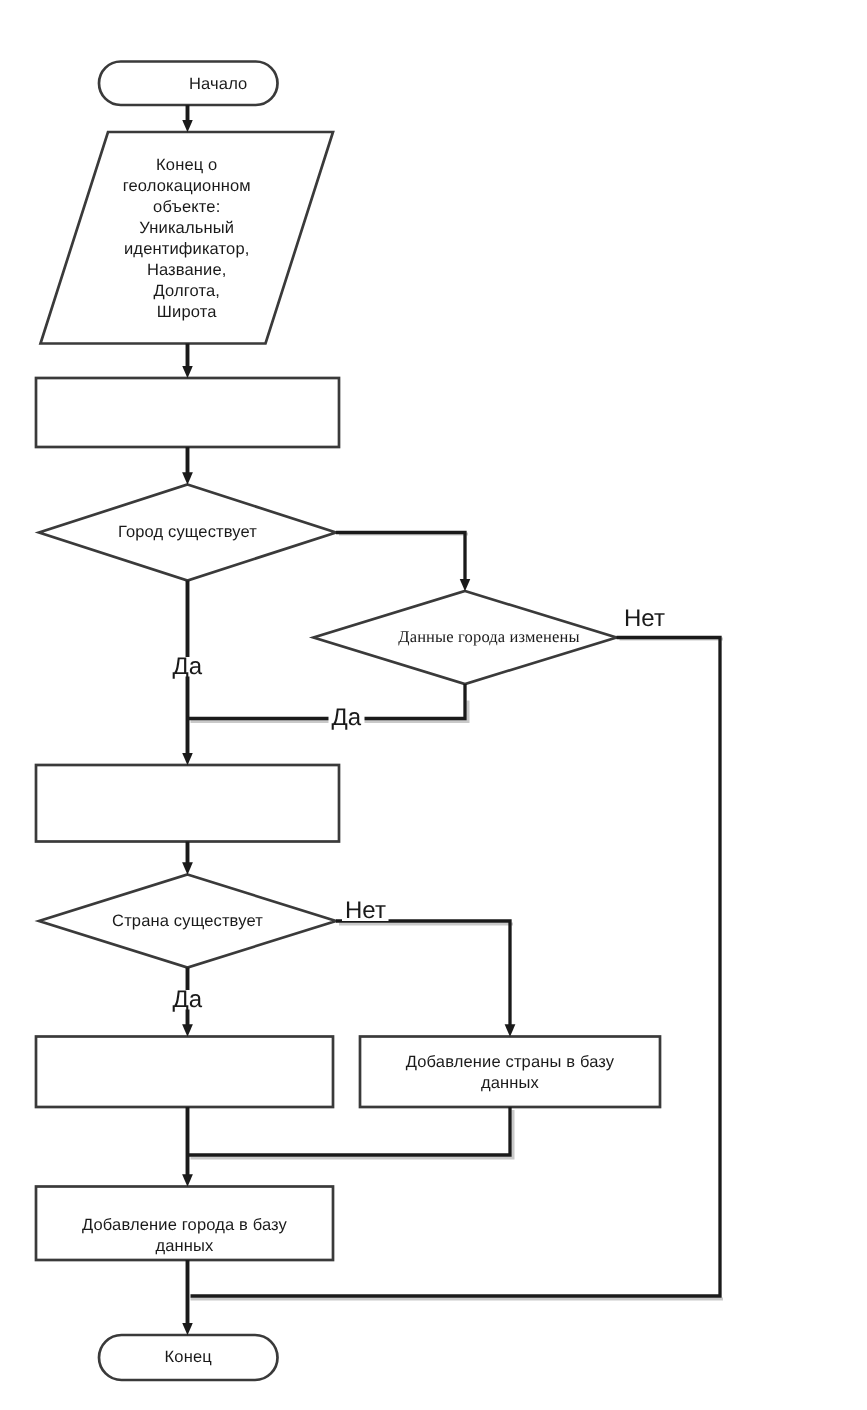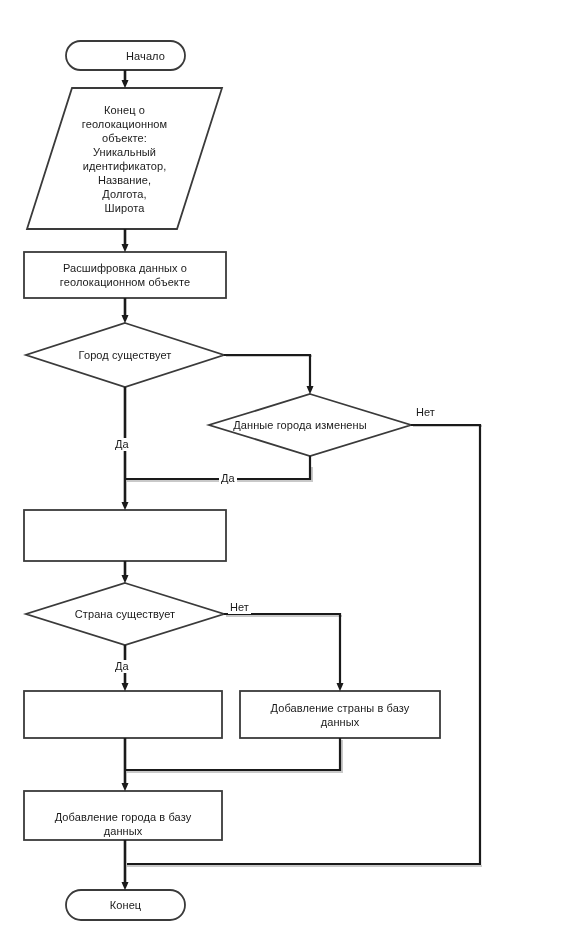--- a/index.html
+++ b/index.html
@@ -34,21 +34,21 @@
     color: #1a1a1a;
     font-size: 11px;
     line-height: 14px;
     white-space: pre-line;
     pointer-events: none;
     letter-spacing: 0.1px;
   }
   .edge-label {
     position: absolute;
     color: #1a1a1a;
-    font-size: 11px;
+    font-size: 16px;
     line-height: 13px;
     background: #ffffff;
     padding: 0 2px;
     white-space: nowrap;
   }
 </style>
 </head>
 <body>
 
 <div id="flowchart-canvas">
@@ -125,26 +125,24 @@
 
   <div class="node-label" style="left:49px; top:93px; width:151px; height:131px;">Конец о
 геолокационном
 объекте:
 Уникальный
 идентификатор,
 Название,
 Долгота,
 Широта</div>
 
-  <div class="node-label" style="left:27px; top:252px; width:196px; height:46px;">Расшифровка данных о
-геолокационном объекте</div>
 
   <div class="node-label" style="left:40px; top:341px; width:170px; height:28px;">Город существует</div>
 
-  <div class="node-label" style="left:210px; top:411px; width:180px; height:28px;">Данные города изменены</div>
+  <div class="node-label" style="left:236px; top:411px; width:180px; height:28px;font-family:Liberation Serif, serif;">Данные города изменены</div>
 
 
   <div class="node-label" style="left:40px; top:600px; width:170px; height:28px;">Страна существует</div>
 
 
   <div class="node-label" style="left:245px; top:691px; width:190px; height:47px;">Добавление страны в базу
 данных</div>
 
   <div class="node-label" style="left:27px; top:791px; width:192px; height:66px;">Добавление города в базу
 данных</div>

